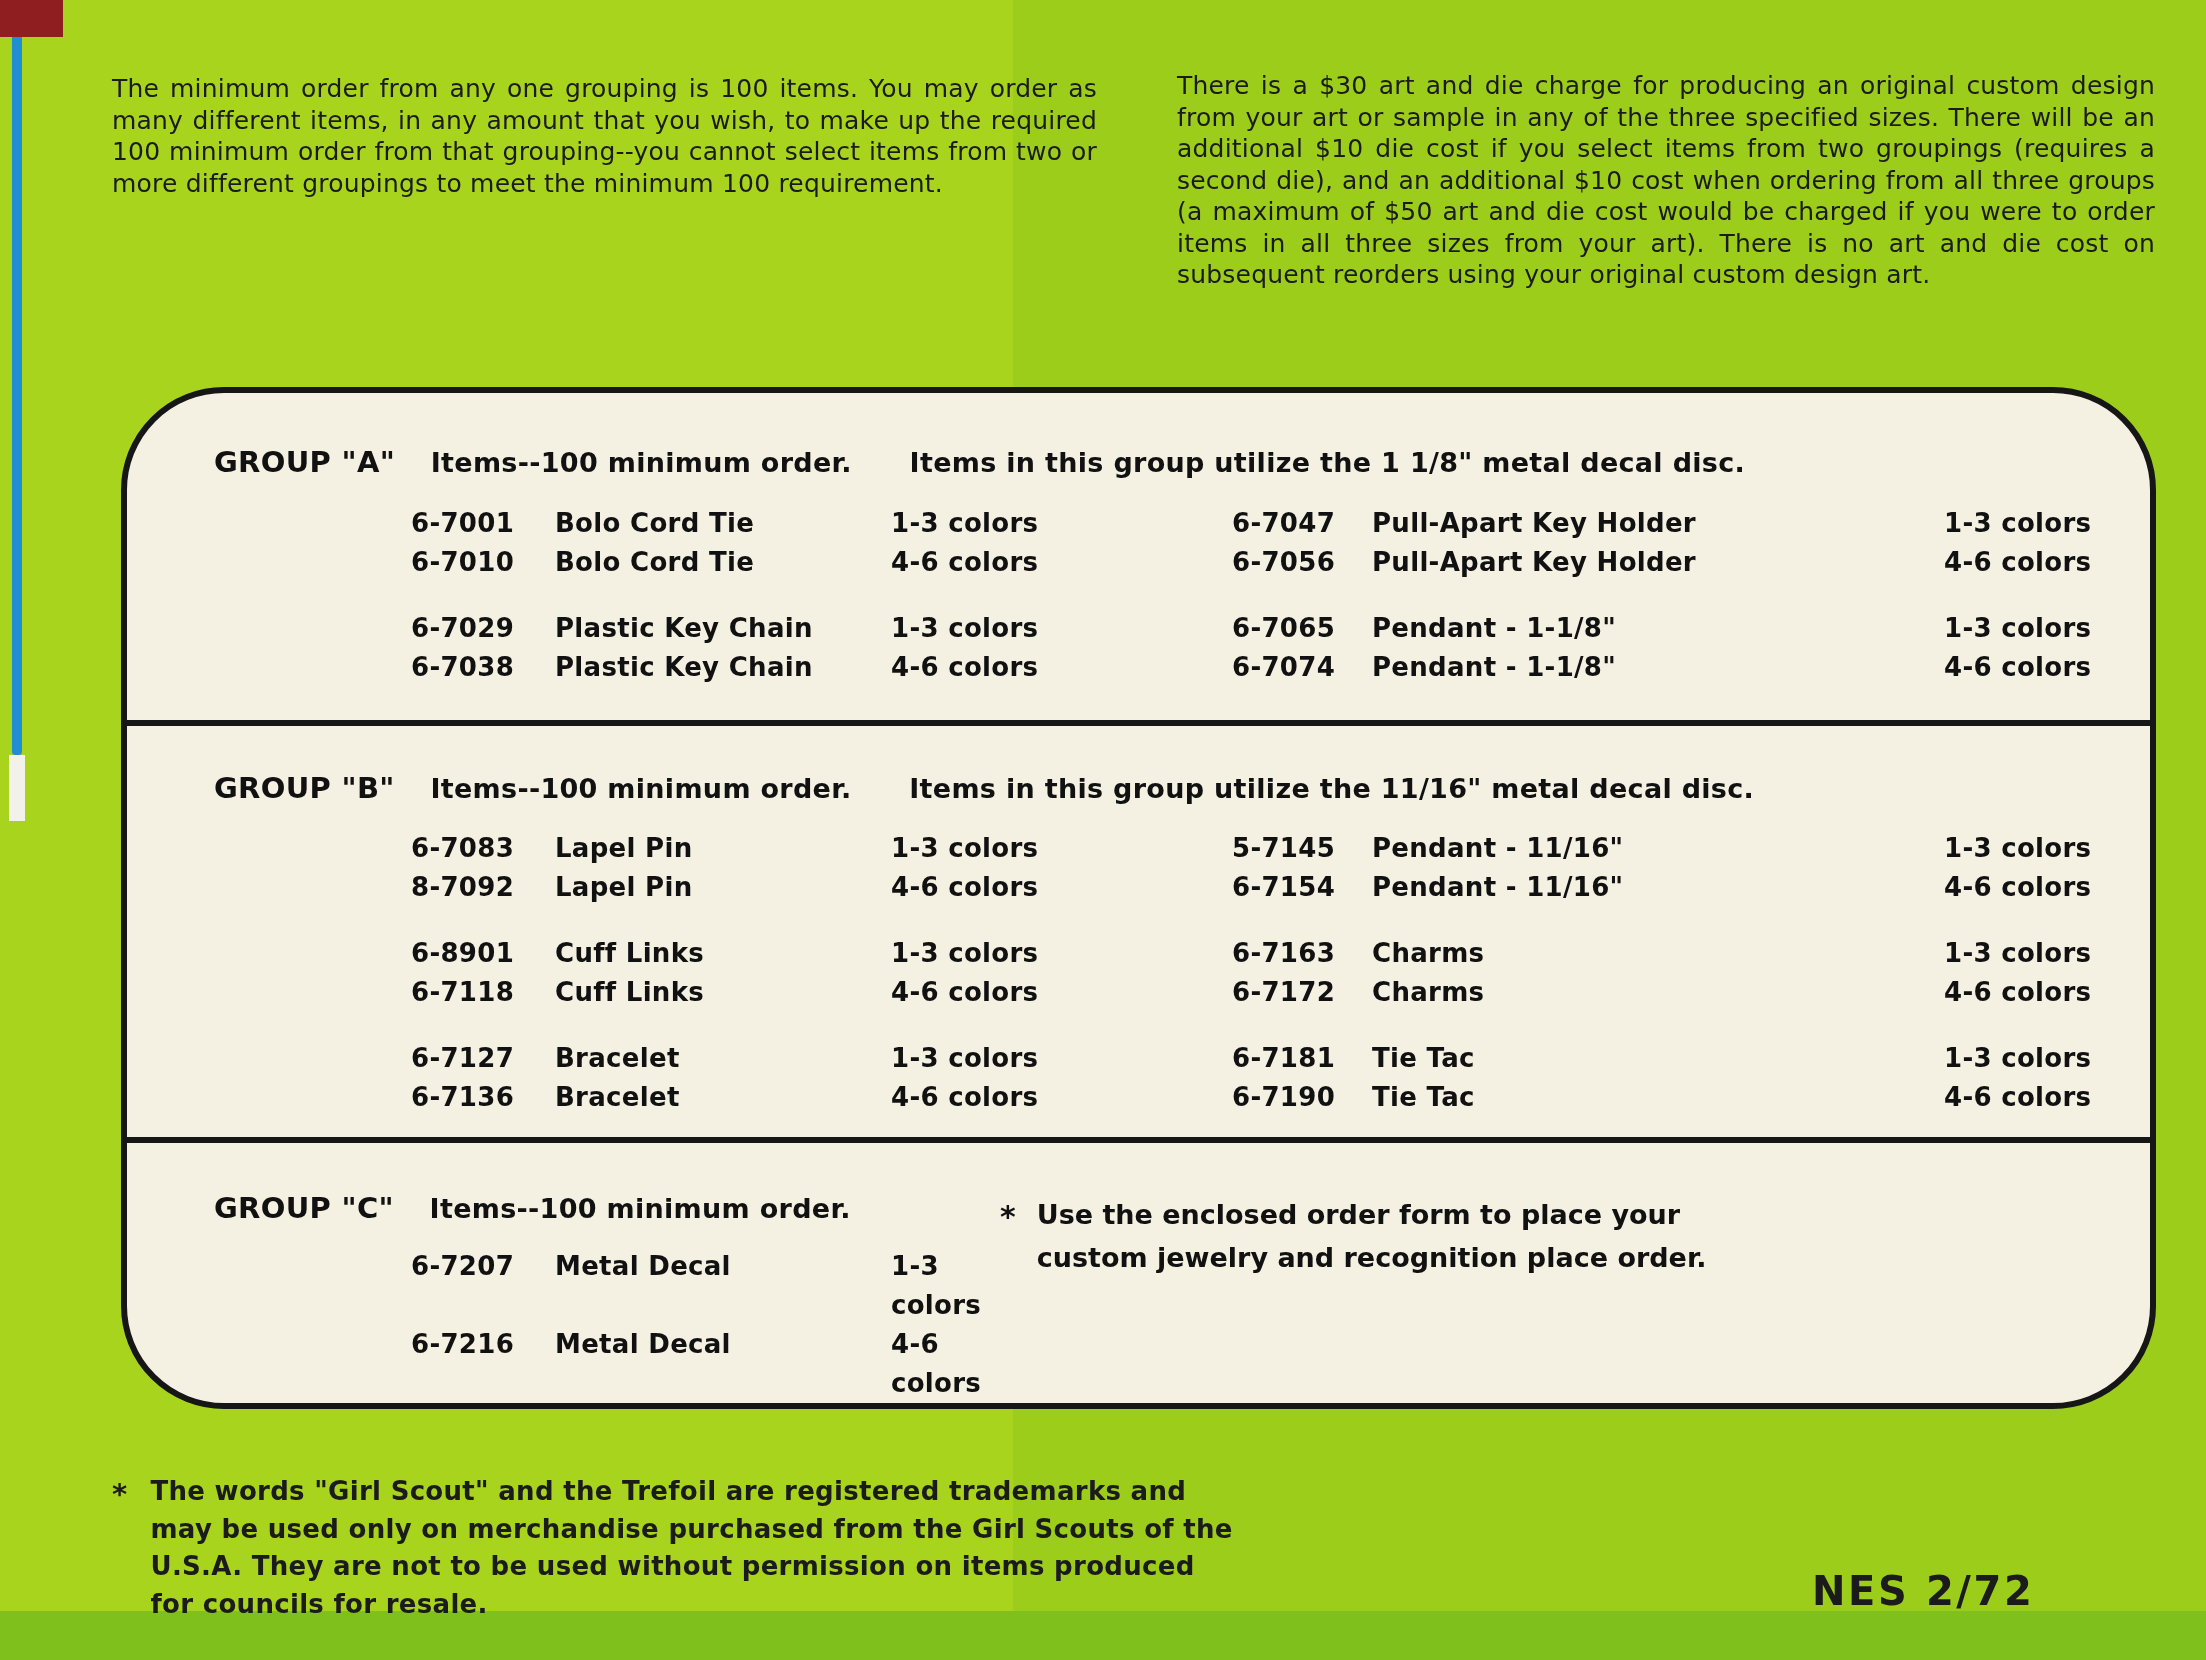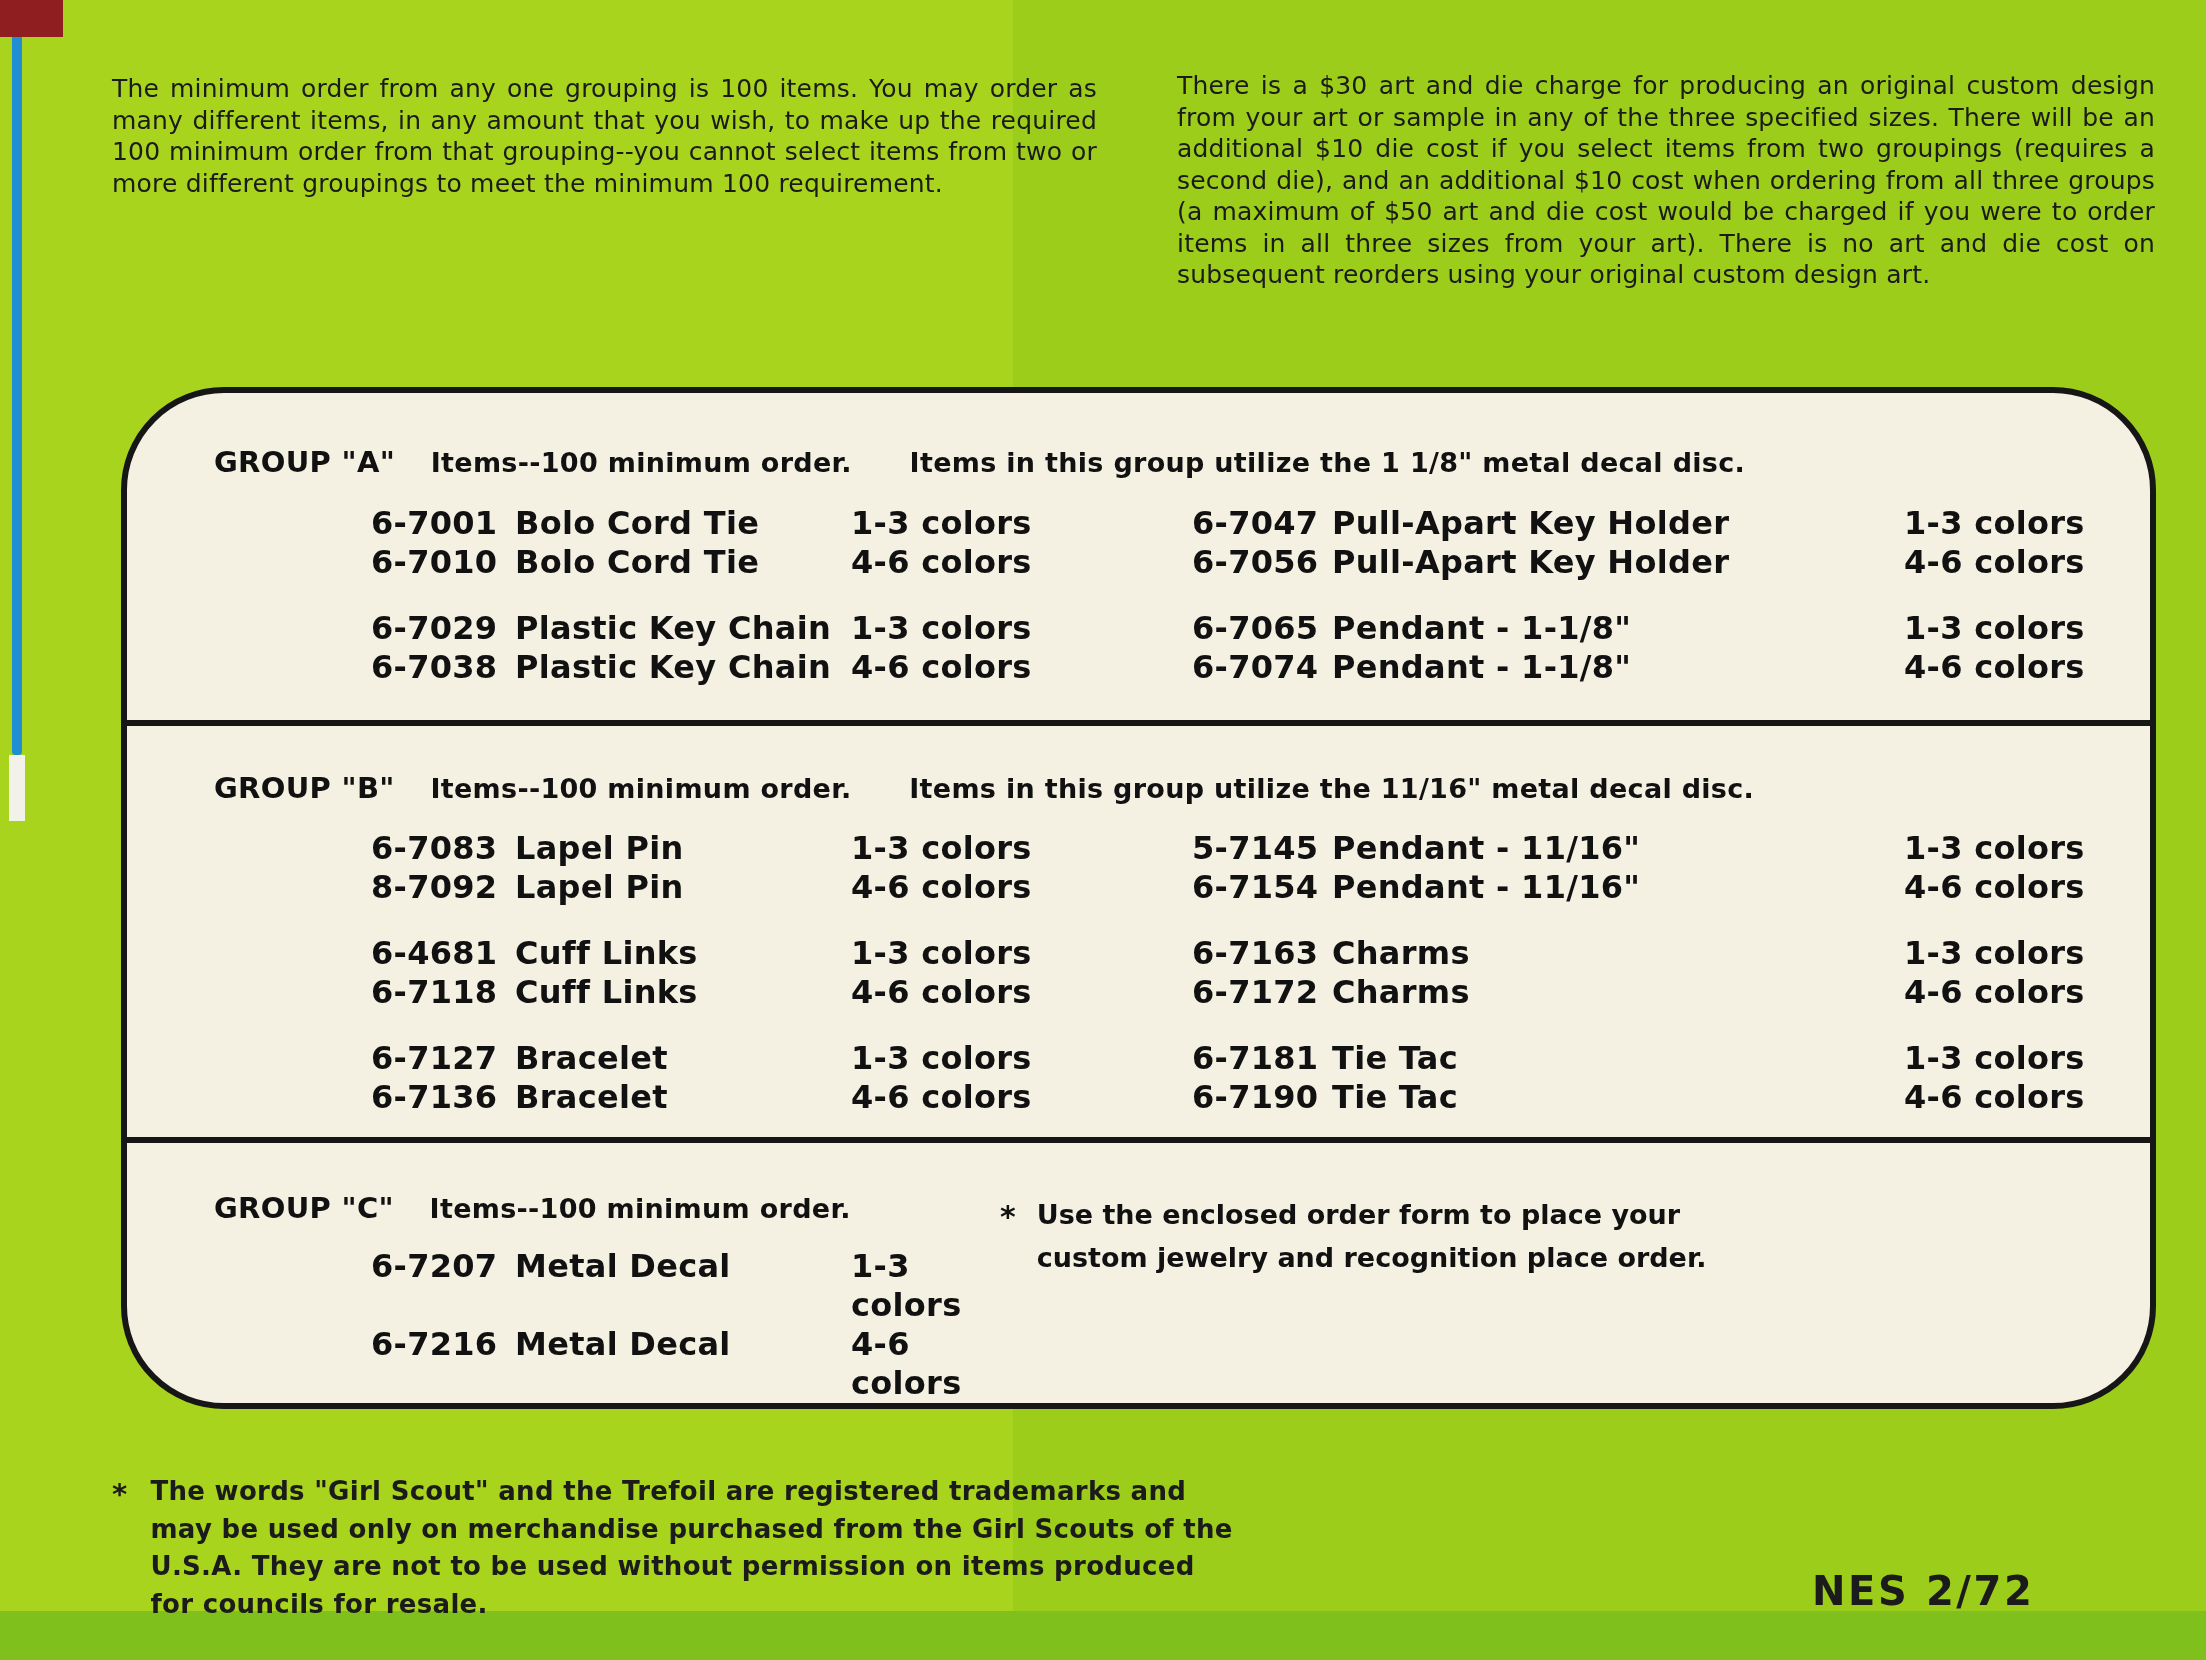--- a/index.html
+++ b/index.html
@@ -40,21 +40,21 @@
   .group-c { flex:1; padding-top:48px; display:grid; grid-template-columns:786px 1fr; }
   .divider { border:none; border-top:6.1px solid #161616; width:100%; }
 
   .group-header { font-size:27px; font-weight:bold; letter-spacing:0.3px; white-space:nowrap; }
   .group-label  { font-size:29px; margin-right:26px; }
   .group-minorder { margin-right:48px; }
 
   .items { display:grid; grid-template-columns:821px auto; margin-left:157px; margin-top:24.5px; }
   .items-single { margin-left:157px; margin-top:22px; }
 
-  .item-row { display:grid; font-size:32px; font-weight:bold; line-height:39px; letter-spacing:0.3px; }
+  .item-row { display:grid; font-size:26px; font-weight:bold; line-height:39px; letter-spacing:0.3px;margin-left:40px; }
   .col-left .item-row, .items-single .item-row { grid-template-columns:144px 336px auto; }
   .col-right .item-row { grid-template-columns:140px 572px auto; }
   .pair-gap { margin-top:27px; }
 
   
   .c-right { padding-top:1.7px; }
   .order-note { display:flex; gap:21px; font-size:27px; font-weight:bold; line-height:1.6; width:751px; }
   .order-note .star { font-size:30px; }
   .fob-line { margin-top:23px; margin-left:40px; font-size:26px; font-weight:bold; letter-spacing:0.3px; }
   .fob-label { margin-right:19px; }
@@ -157,21 +157,21 @@
             <span class="code">6-7083</span>
             <span class="iname">Lapel Pin</span>
             <span class="icolors">1-3 colors</span>
           </div>
           <div class="item-row">
             <span class="code">8-7092</span>
             <span class="iname">Lapel Pin</span>
             <span class="icolors">4-6 colors</span>
           </div>
           <div class="item-row pair-gap">
-            <span class="code">6-4681</span>
+            <span class="code">6-8901</span>
             <span class="iname">Cuff Links</span>
             <span class="icolors">1-3 colors</span>
           </div>
           <div class="item-row">
             <span class="code">6-7118</span>
             <span class="iname">Cuff Links</span>
             <span class="icolors">4-6 colors</span>
           </div>
           <div class="item-row pair-gap">
             <span class="code">6-7127</span>

